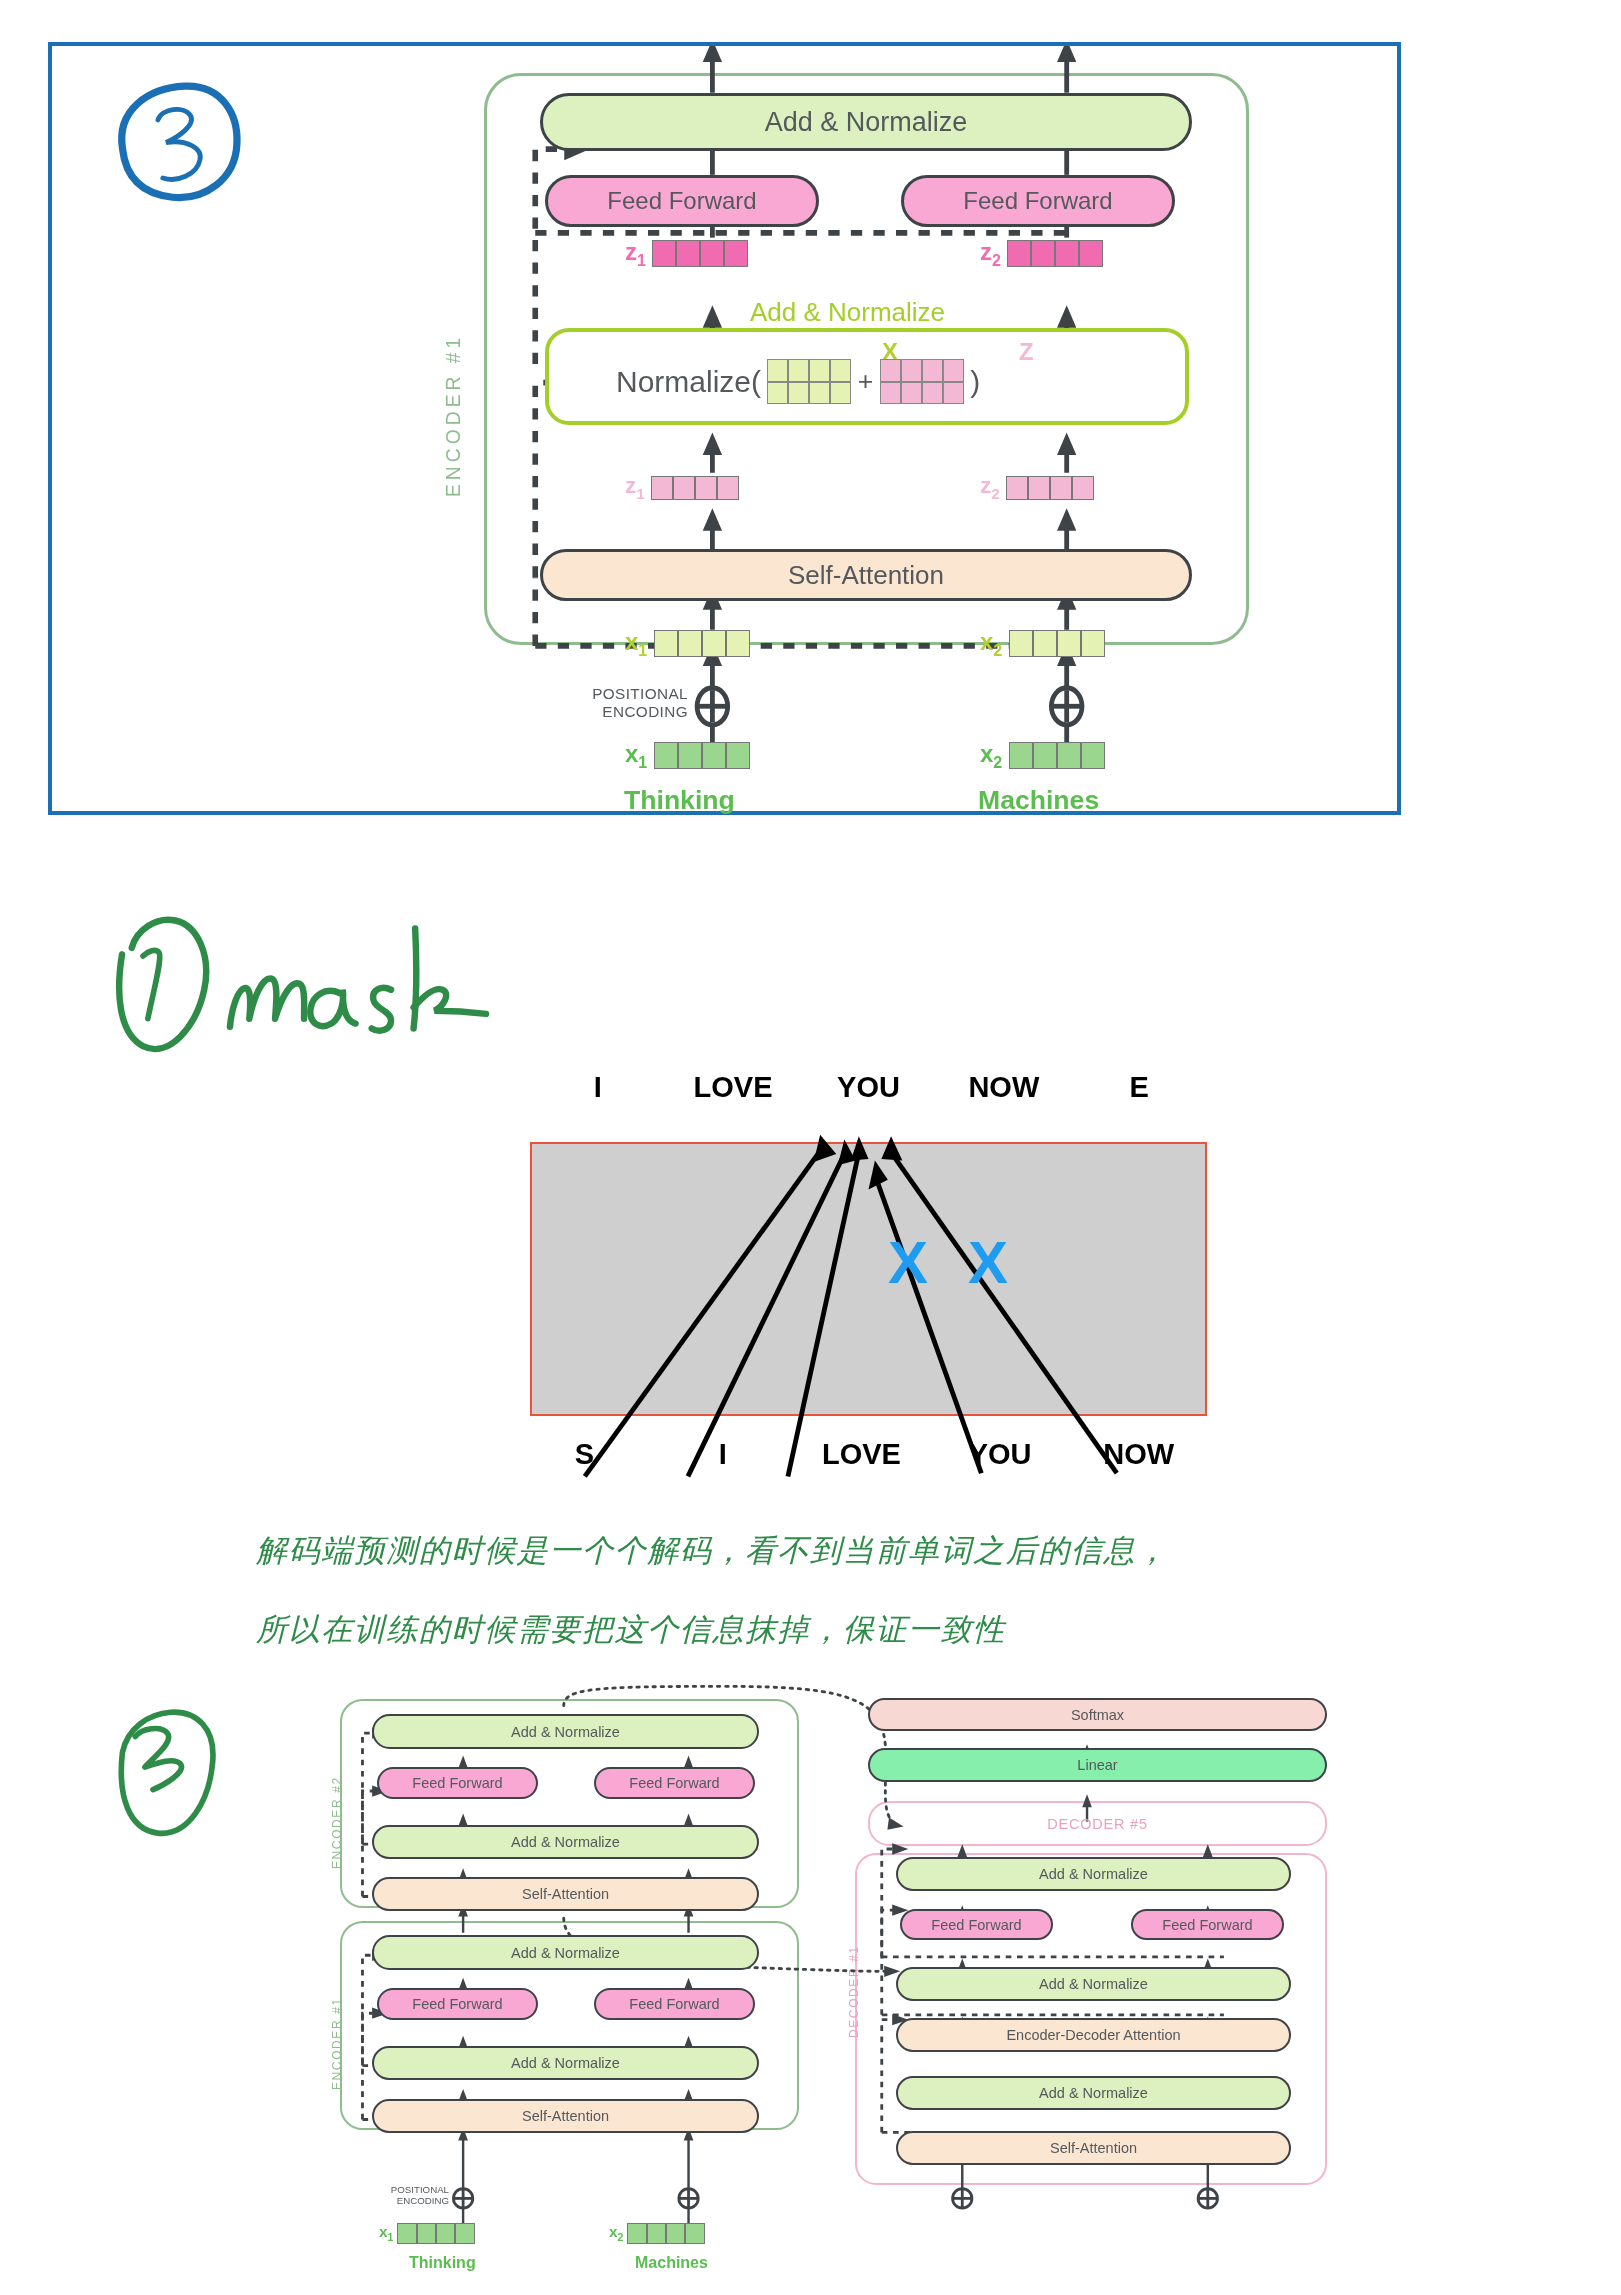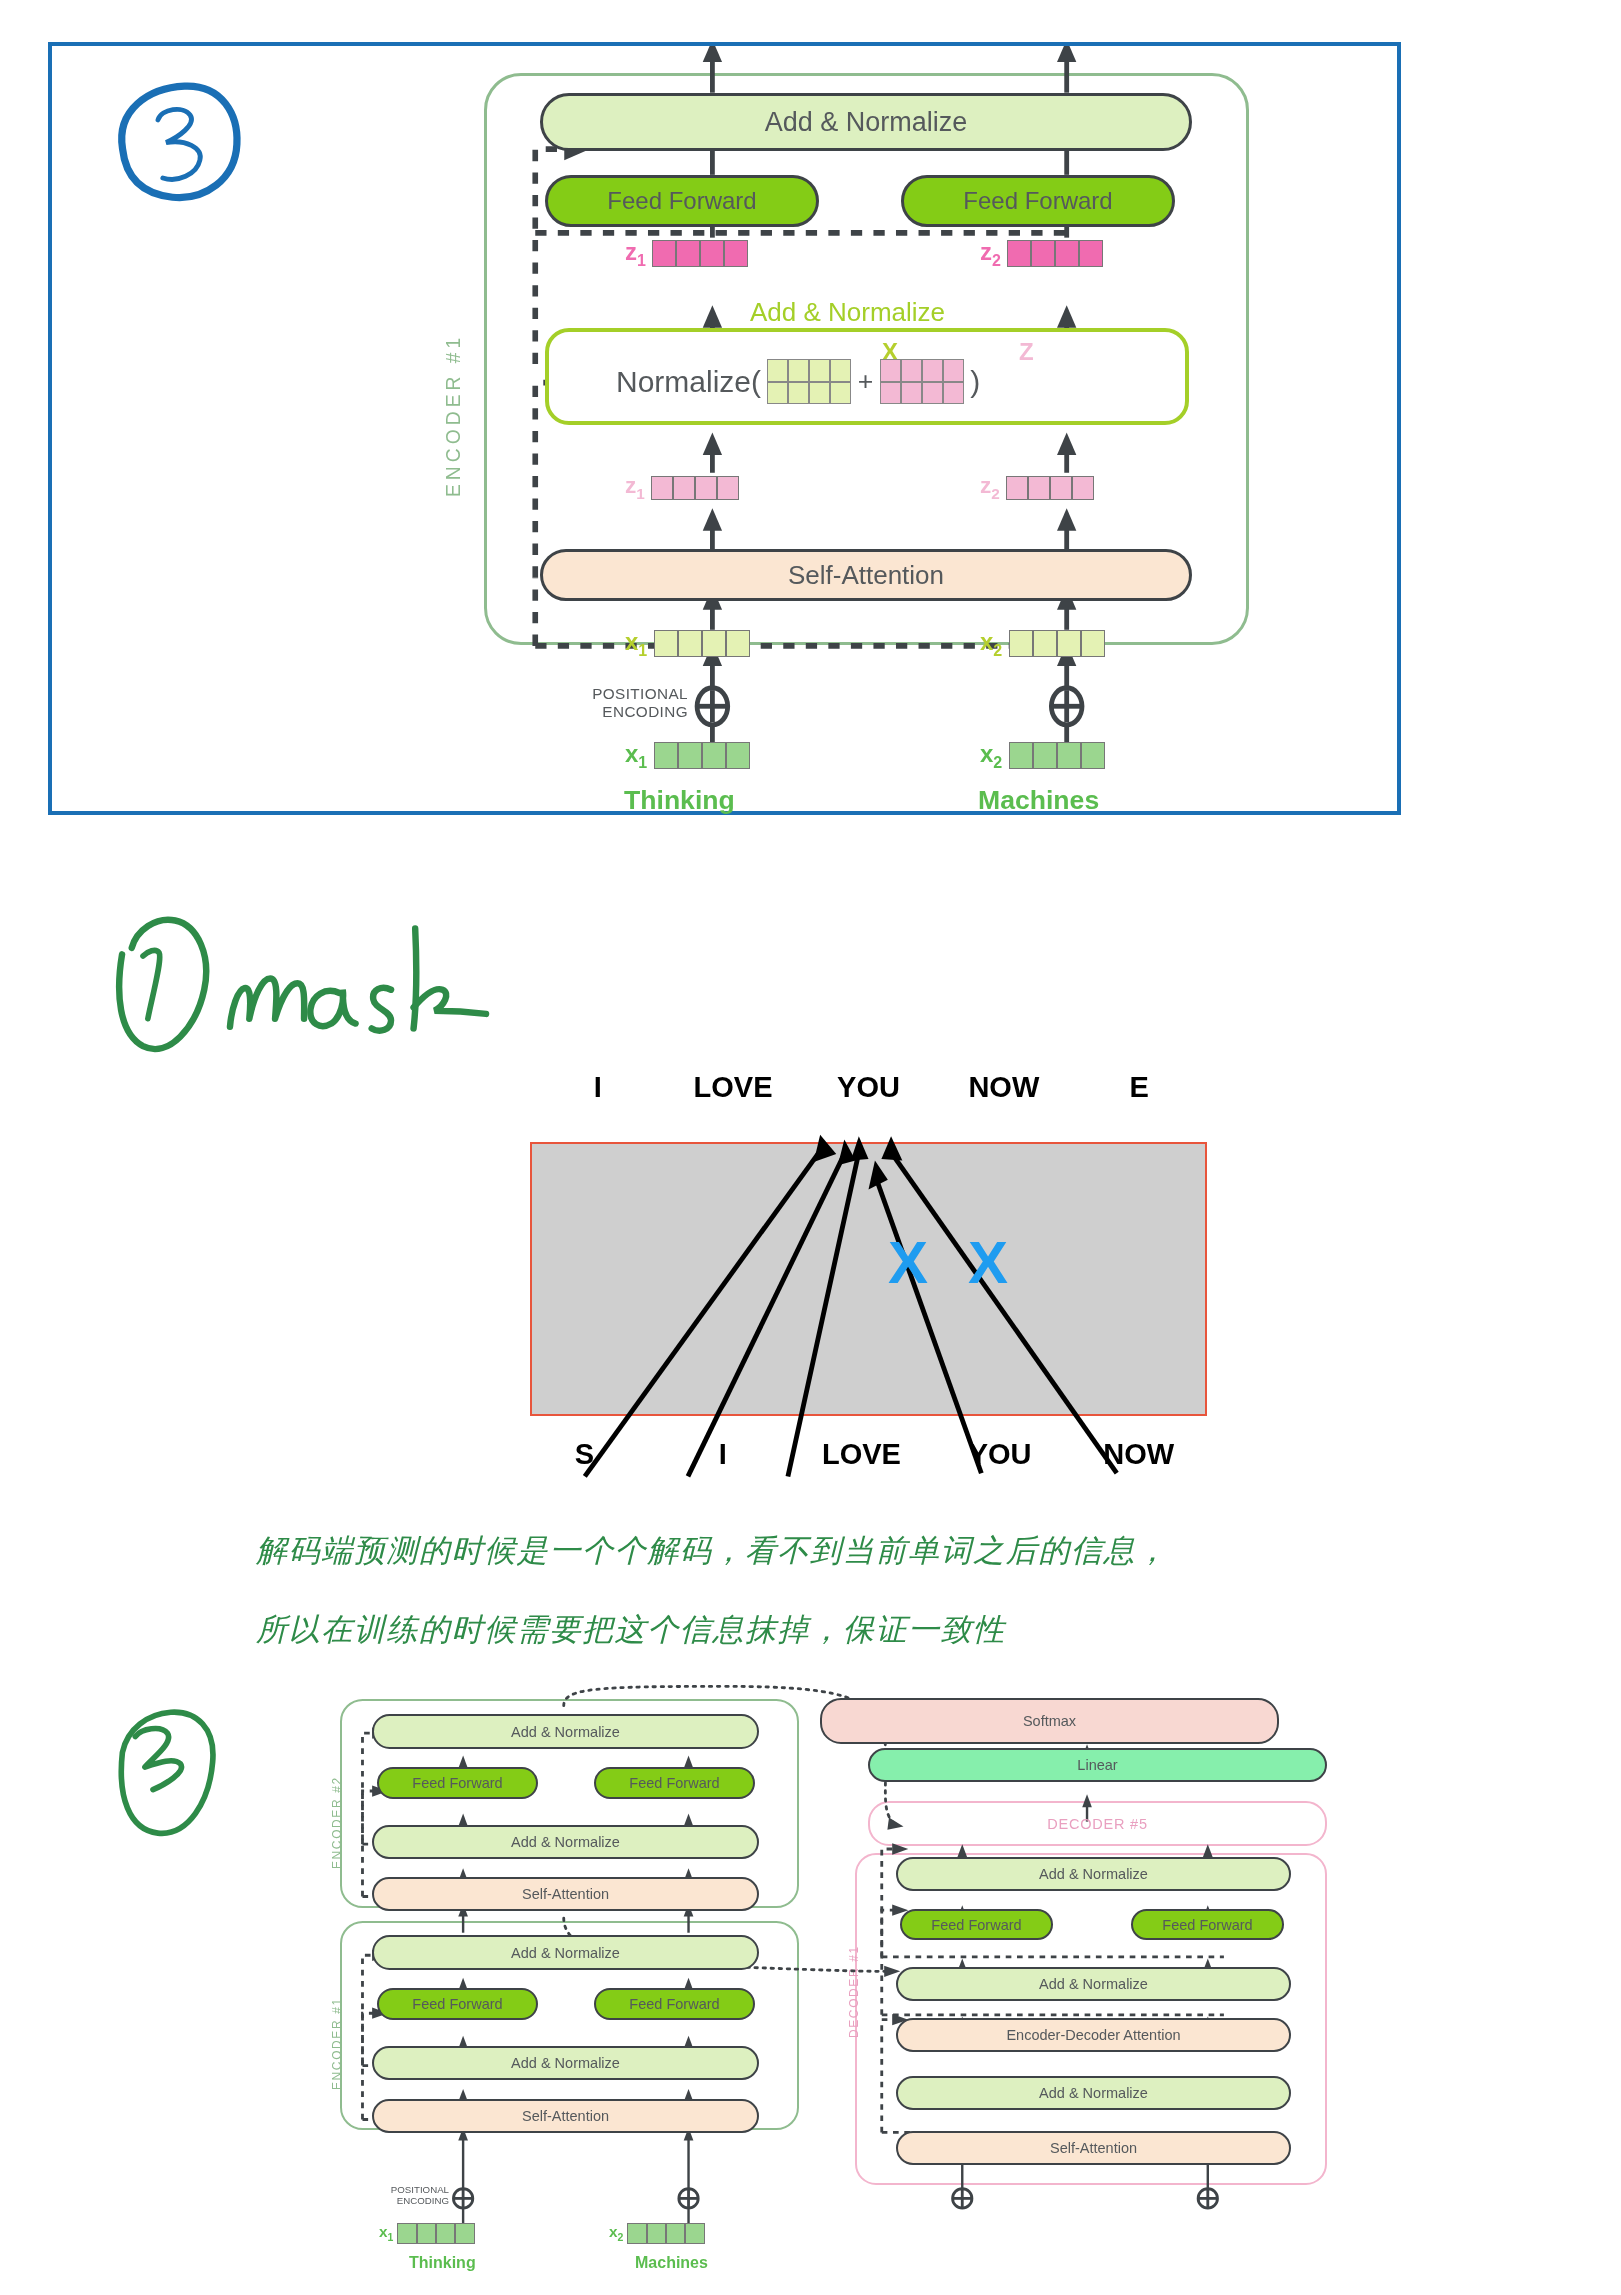--- a/index.html
+++ b/index.html
@@ -20,21 +20,21 @@
     background:#fff;
   }
 
   .pill {
     border:3.2px solid #3e4347; border-radius:32px;
     display:flex; align-items:center; justify-content:center;
     color:#55595c; font-weight:400;
     font-family:"Liberation Sans", sans-serif;
   }
   .pill.addnorm { background:#ddf0c0; }
-  .pill.ff      { background:#84cc16; }
+  .pill.ff      { background:#f9a8d4; }
   .pill.selfatt { background:#fbe6d2; }
   .pill.encdec  { background:#fbe6d2; }
   .pill.linear  { background:#86efac; }
   .pill.softmax { background:#f8d8d2; }
   .vecrow { display:flex; align-items:center; }
   .cells { display:flex; }
   .cell { border:1.6px solid #777; }
 
   .matrix { display:grid; grid-template-columns:repeat(4,1fr); grid-template-rows:repeat(2,1fr); }
   .matrix div { border:0.8px solid #888; }
@@ -502,21 +502,21 @@
 <div class="abs pill ff sm smtext" style="left:594px;top:1767px;width:161px;height:32px;">Feed Forward</div>
 <div class="abs pill addnorm sm smtext" style="left:372px;top:1825px;width:387px;height:34px;">Add &amp; Normalize</div>
 <div class="abs pill selfatt sm smtext" style="left:372px;top:1877px;width:387px;height:34px;">Self-Attention</div>
 
 <div class="abs pill addnorm sm smtext" style="left:372px;top:1935px;width:387px;height:35px;">Add &amp; Normalize</div>
 <div class="abs pill ff sm smtext" style="left:377px;top:1988px;width:161px;height:32px;">Feed Forward</div>
 <div class="abs pill ff sm smtext" style="left:594px;top:1988px;width:161px;height:32px;">Feed Forward</div>
 <div class="abs pill addnorm sm smtext" style="left:372px;top:2046px;width:387px;height:34px;">Add &amp; Normalize</div>
 <div class="abs pill selfatt sm smtext" style="left:372px;top:2099px;width:387px;height:34px;">Self-Attention</div>
 
-<div class="abs pill softmax sm smtext" style="left:820px;top:1698px;width:459px;height:46px;">Softmax</div>
+<div class="abs pill softmax sm smtext" style="left:868px;top:1698px;width:459px;height:33px;">Softmax</div>
 <div class="abs pill linear sm smtext" style="left:868px;top:1748px;width:459px;height:34px;">Linear</div>
 <div class="abs" style="left:868px;top:1801px;width:459px;height:45px;display:flex;align-items:center;justify-content:center;color:#e9a0c0;font-size:14.5px;letter-spacing:0.8px;">DECODER #5</div>
 
 <div class="abs pill addnorm sm smtext" style="left:896px;top:1857px;width:395px;height:34px;">Add &amp; Normalize</div>
 <div class="abs pill ff sm smtext" style="left:900px;top:1909px;width:153px;height:31px;">Feed Forward</div>
 <div class="abs pill ff sm smtext" style="left:1131px;top:1909px;width:153px;height:31px;">Feed Forward</div>
 <div class="abs pill addnorm sm smtext" style="left:896px;top:1967px;width:395px;height:34px;">Add &amp; Normalize</div>
 <div class="abs pill encdec sm smtext" style="left:896px;top:2018px;width:395px;height:34px;">Encoder-Decoder Attention</div>
 <div class="abs pill addnorm sm smtext" style="left:896px;top:2076px;width:395px;height:34px;">Add &amp; Normalize</div>
 <div class="abs pill selfatt sm smtext" style="left:896px;top:2131px;width:395px;height:34px;">Self-Attention</div>

